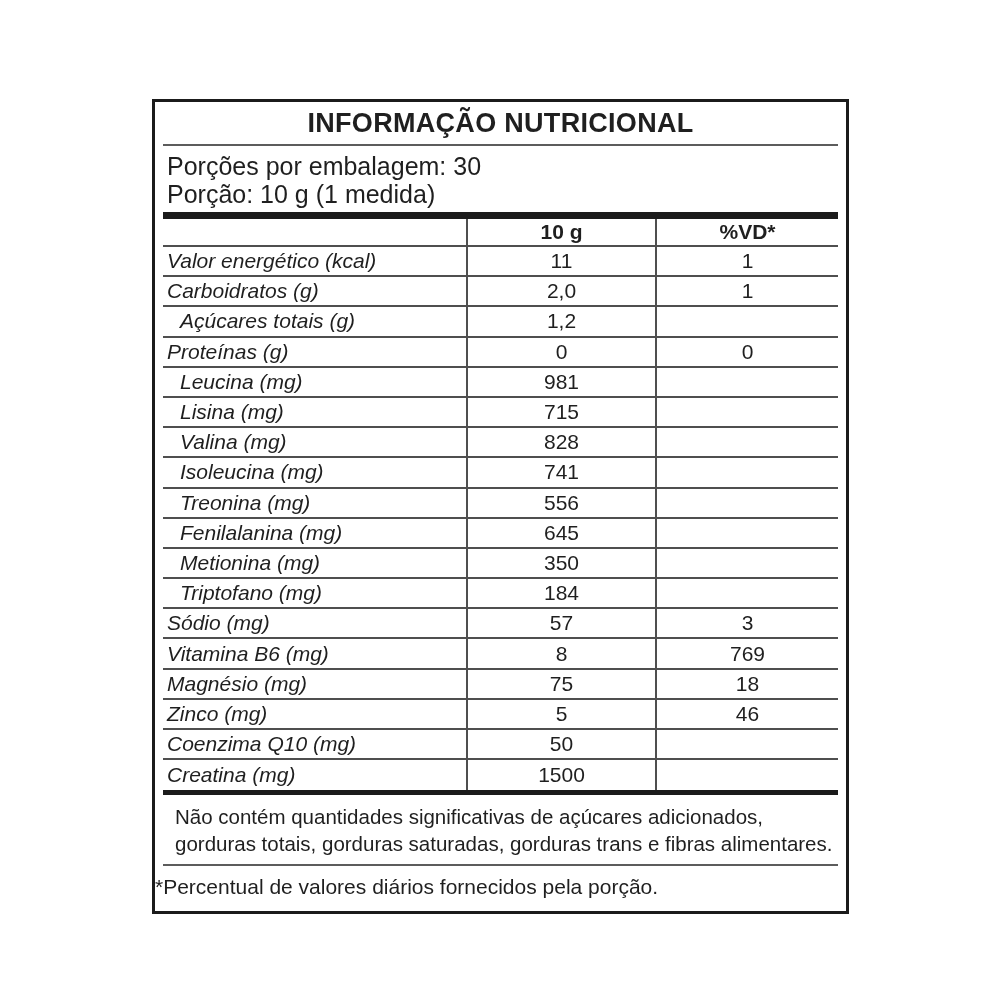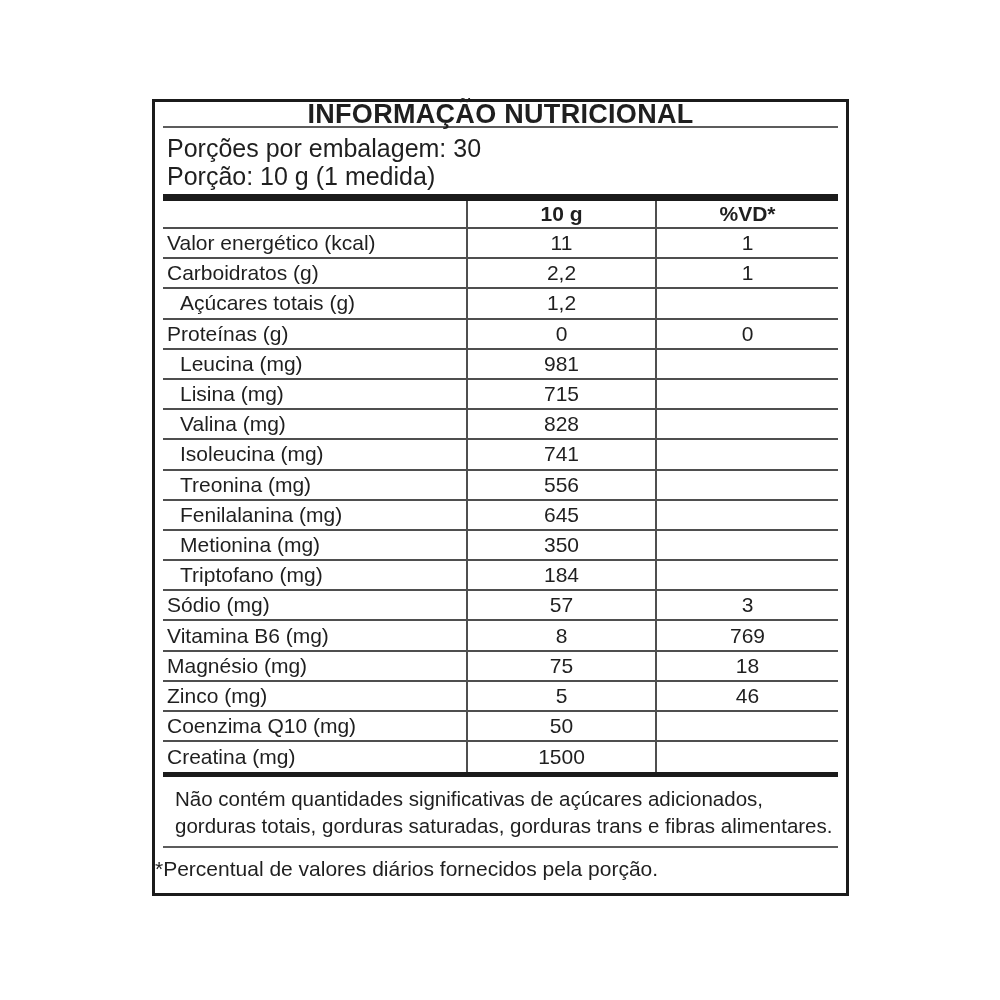--- a/index.html
+++ b/index.html
@@ -10,21 +10,21 @@
     color: #1f1f1f;
   }
   .label-box {
     position: absolute;
     left: 152px; top: 99px;
     width: 697px;
     border: 3px solid #1b1b1b;
     background: #ffffff;
   }
   .title {
-    height: 24px;
+    height: 42px;
     display: flex; align-items: center; justify-content: center;
     font-weight: bold;
     font-size: 27px;
     letter-spacing: 0.3px;
   }
   .rule {
     border-top: 2px solid #5c5c5c;
     margin: 0 8px;
   }
   .servings {
@@ -41,21 +41,21 @@
   .trow {
     display: grid;
     grid-template-columns: 303px 189px 1fr;
     height: 30.2px;
     border-bottom: 2px solid #4f4f4f;
     font-size: 21px;
   }
   .trow.header { height: 28px; font-weight: bold; text-align: center; }
   .trow.last { border-bottom: none; }
   .trow > div { display: flex; align-items: center; overflow: hidden; }
-  .cell-label { justify-content: flex-start; padding-left: 4px; white-space: nowrap; }
+  .cell-label { justify-content: flex-start; padding-left: 4px; white-space: nowrap; font-style: italic; }
   .trow.sub .cell-label { padding-left: 17px; }
   .cell-amount, .cell-vd {
     justify-content: center;
     border-left: 2px solid #4f4f4f;
   }
   .bottom-bar {
     height: 5px;
     background: #1b1b1b;
     margin: 0 8px;
   }
@@ -94,21 +94,21 @@
     </div>
 
     <div class="trow">
       <div class="cell-label">Valor energético (kcal)</div>
       <div class="cell-amount">11</div>
       <div class="cell-vd">1</div>
     </div>
 
     <div class="trow">
       <div class="cell-label">Carboidratos (g)</div>
-      <div class="cell-amount">2,2</div>
+      <div class="cell-amount">2,0</div>
       <div class="cell-vd">1</div>
     </div>
 
     <div class="trow sub">
       <div class="cell-label">Açúcares totais (g)</div>
       <div class="cell-amount">1,2</div>
       <div class="cell-vd"></div>
     </div>
 
     <div class="trow">

